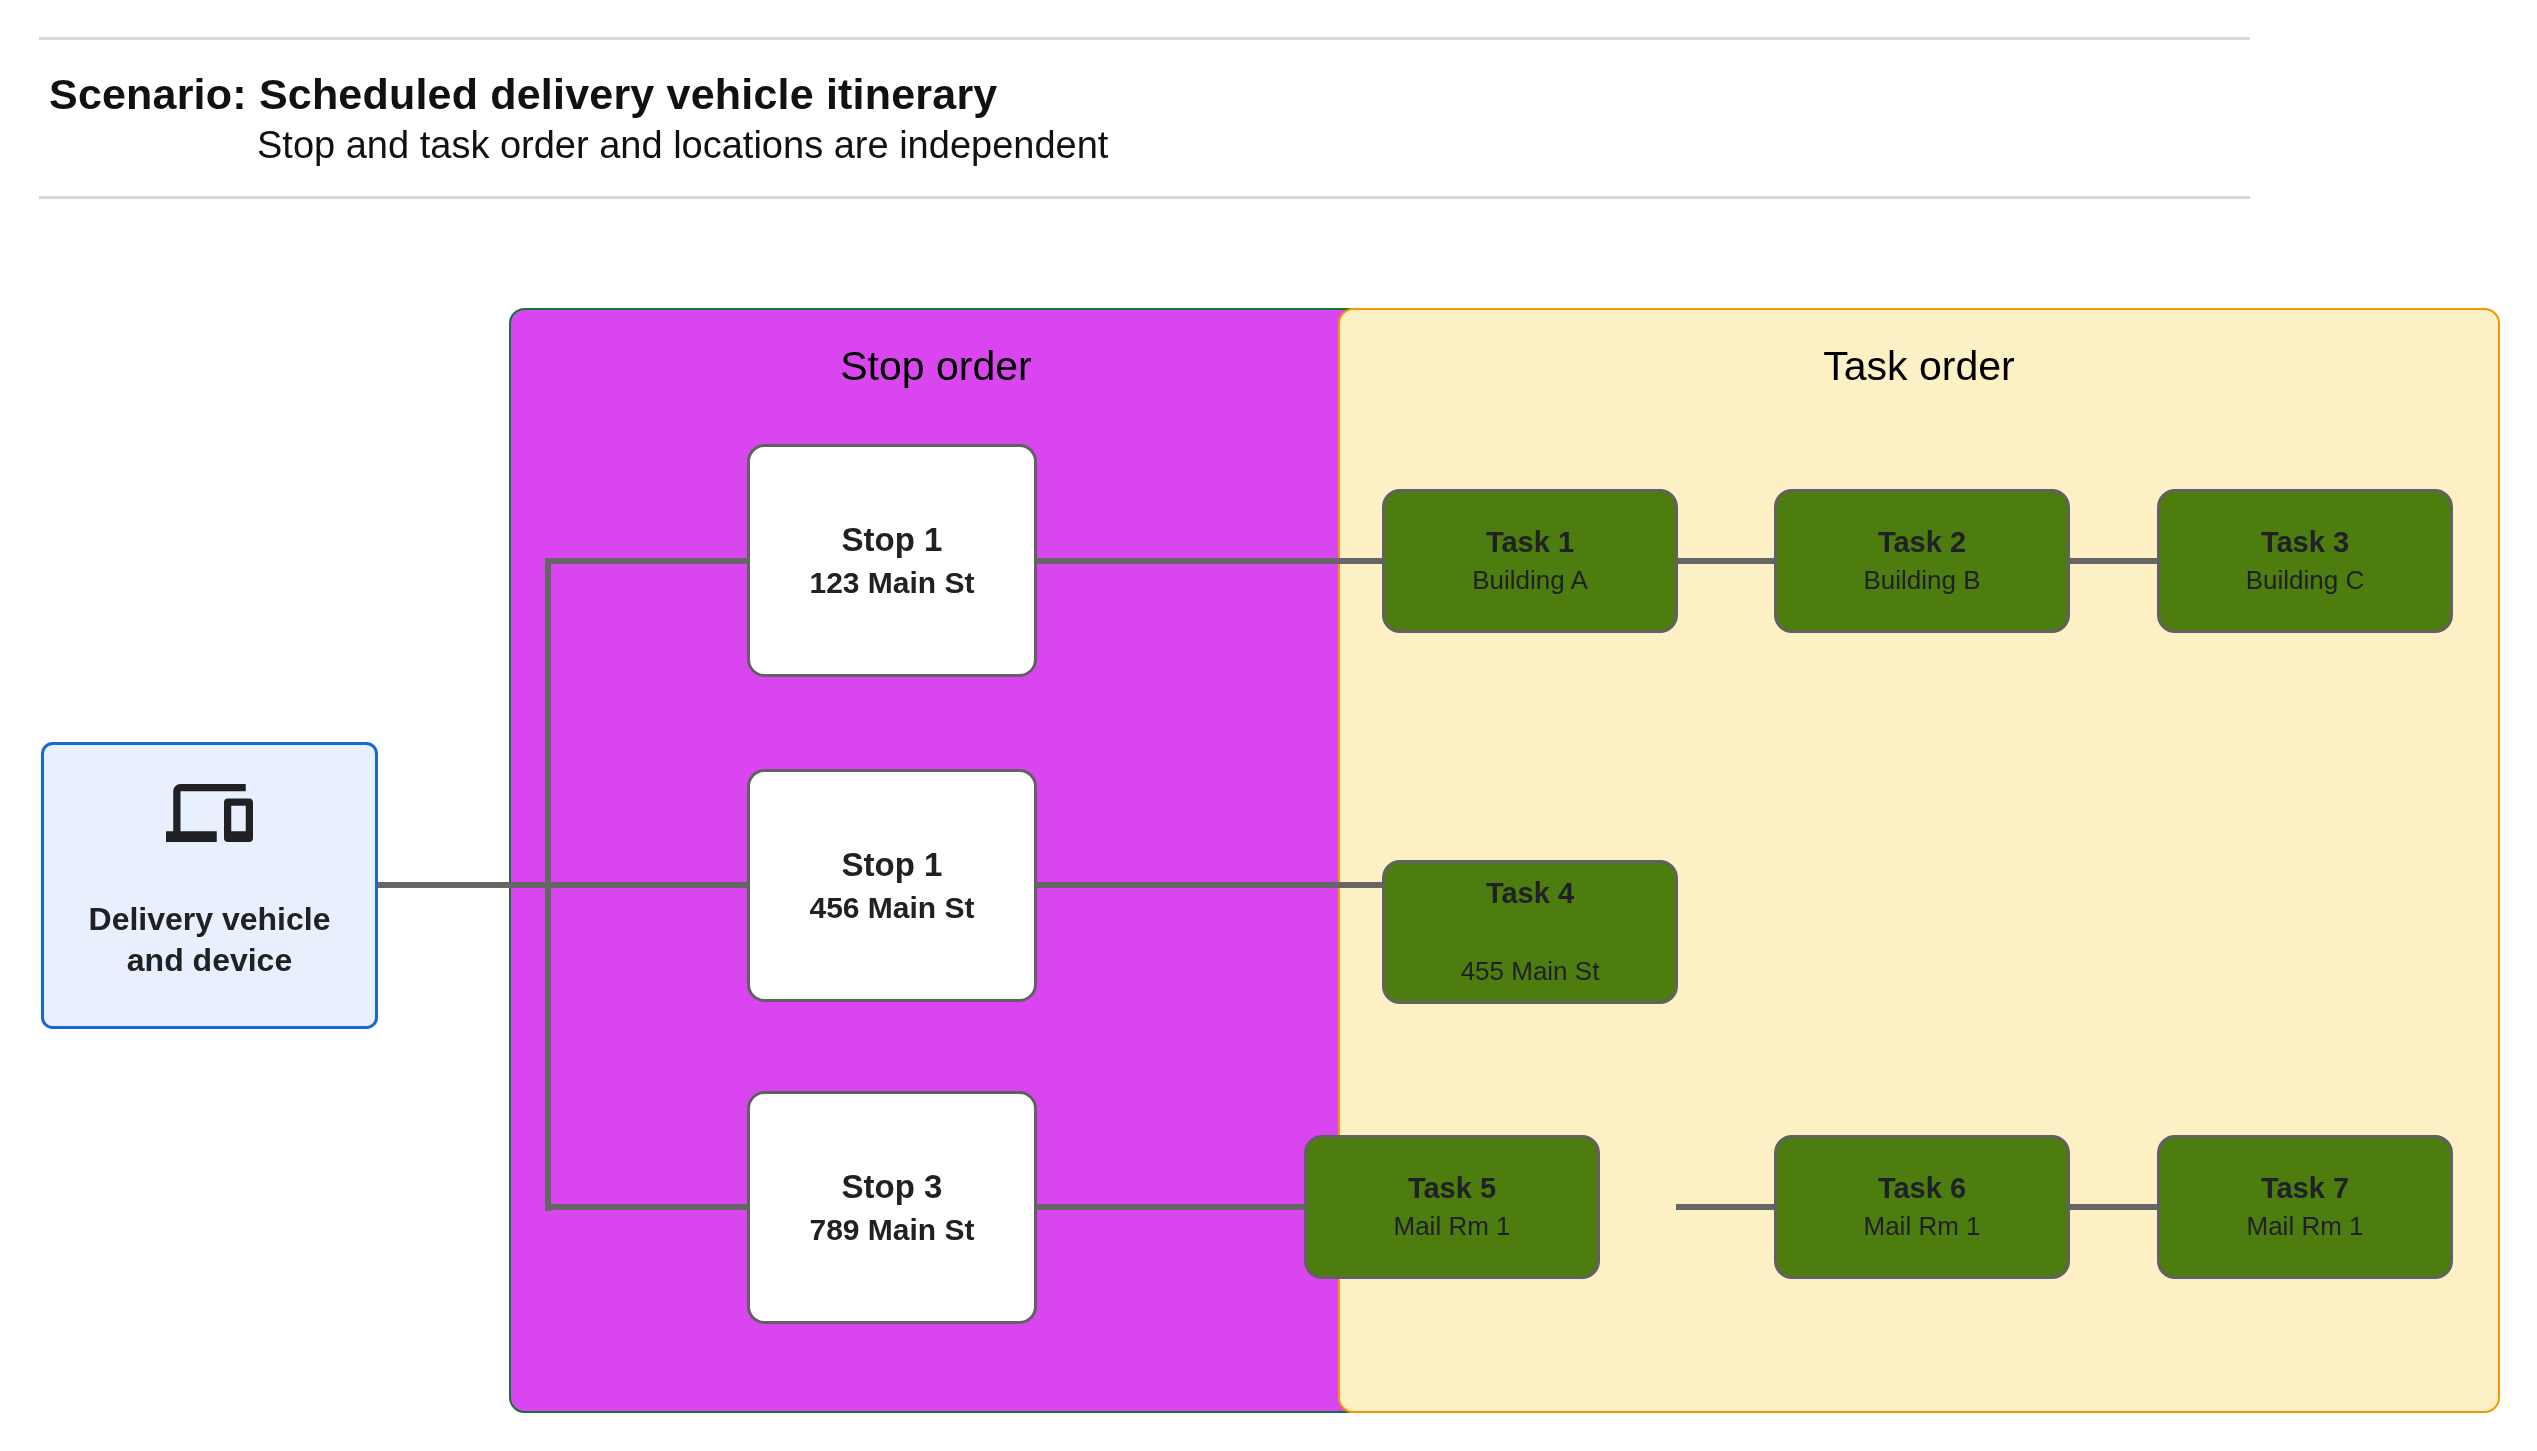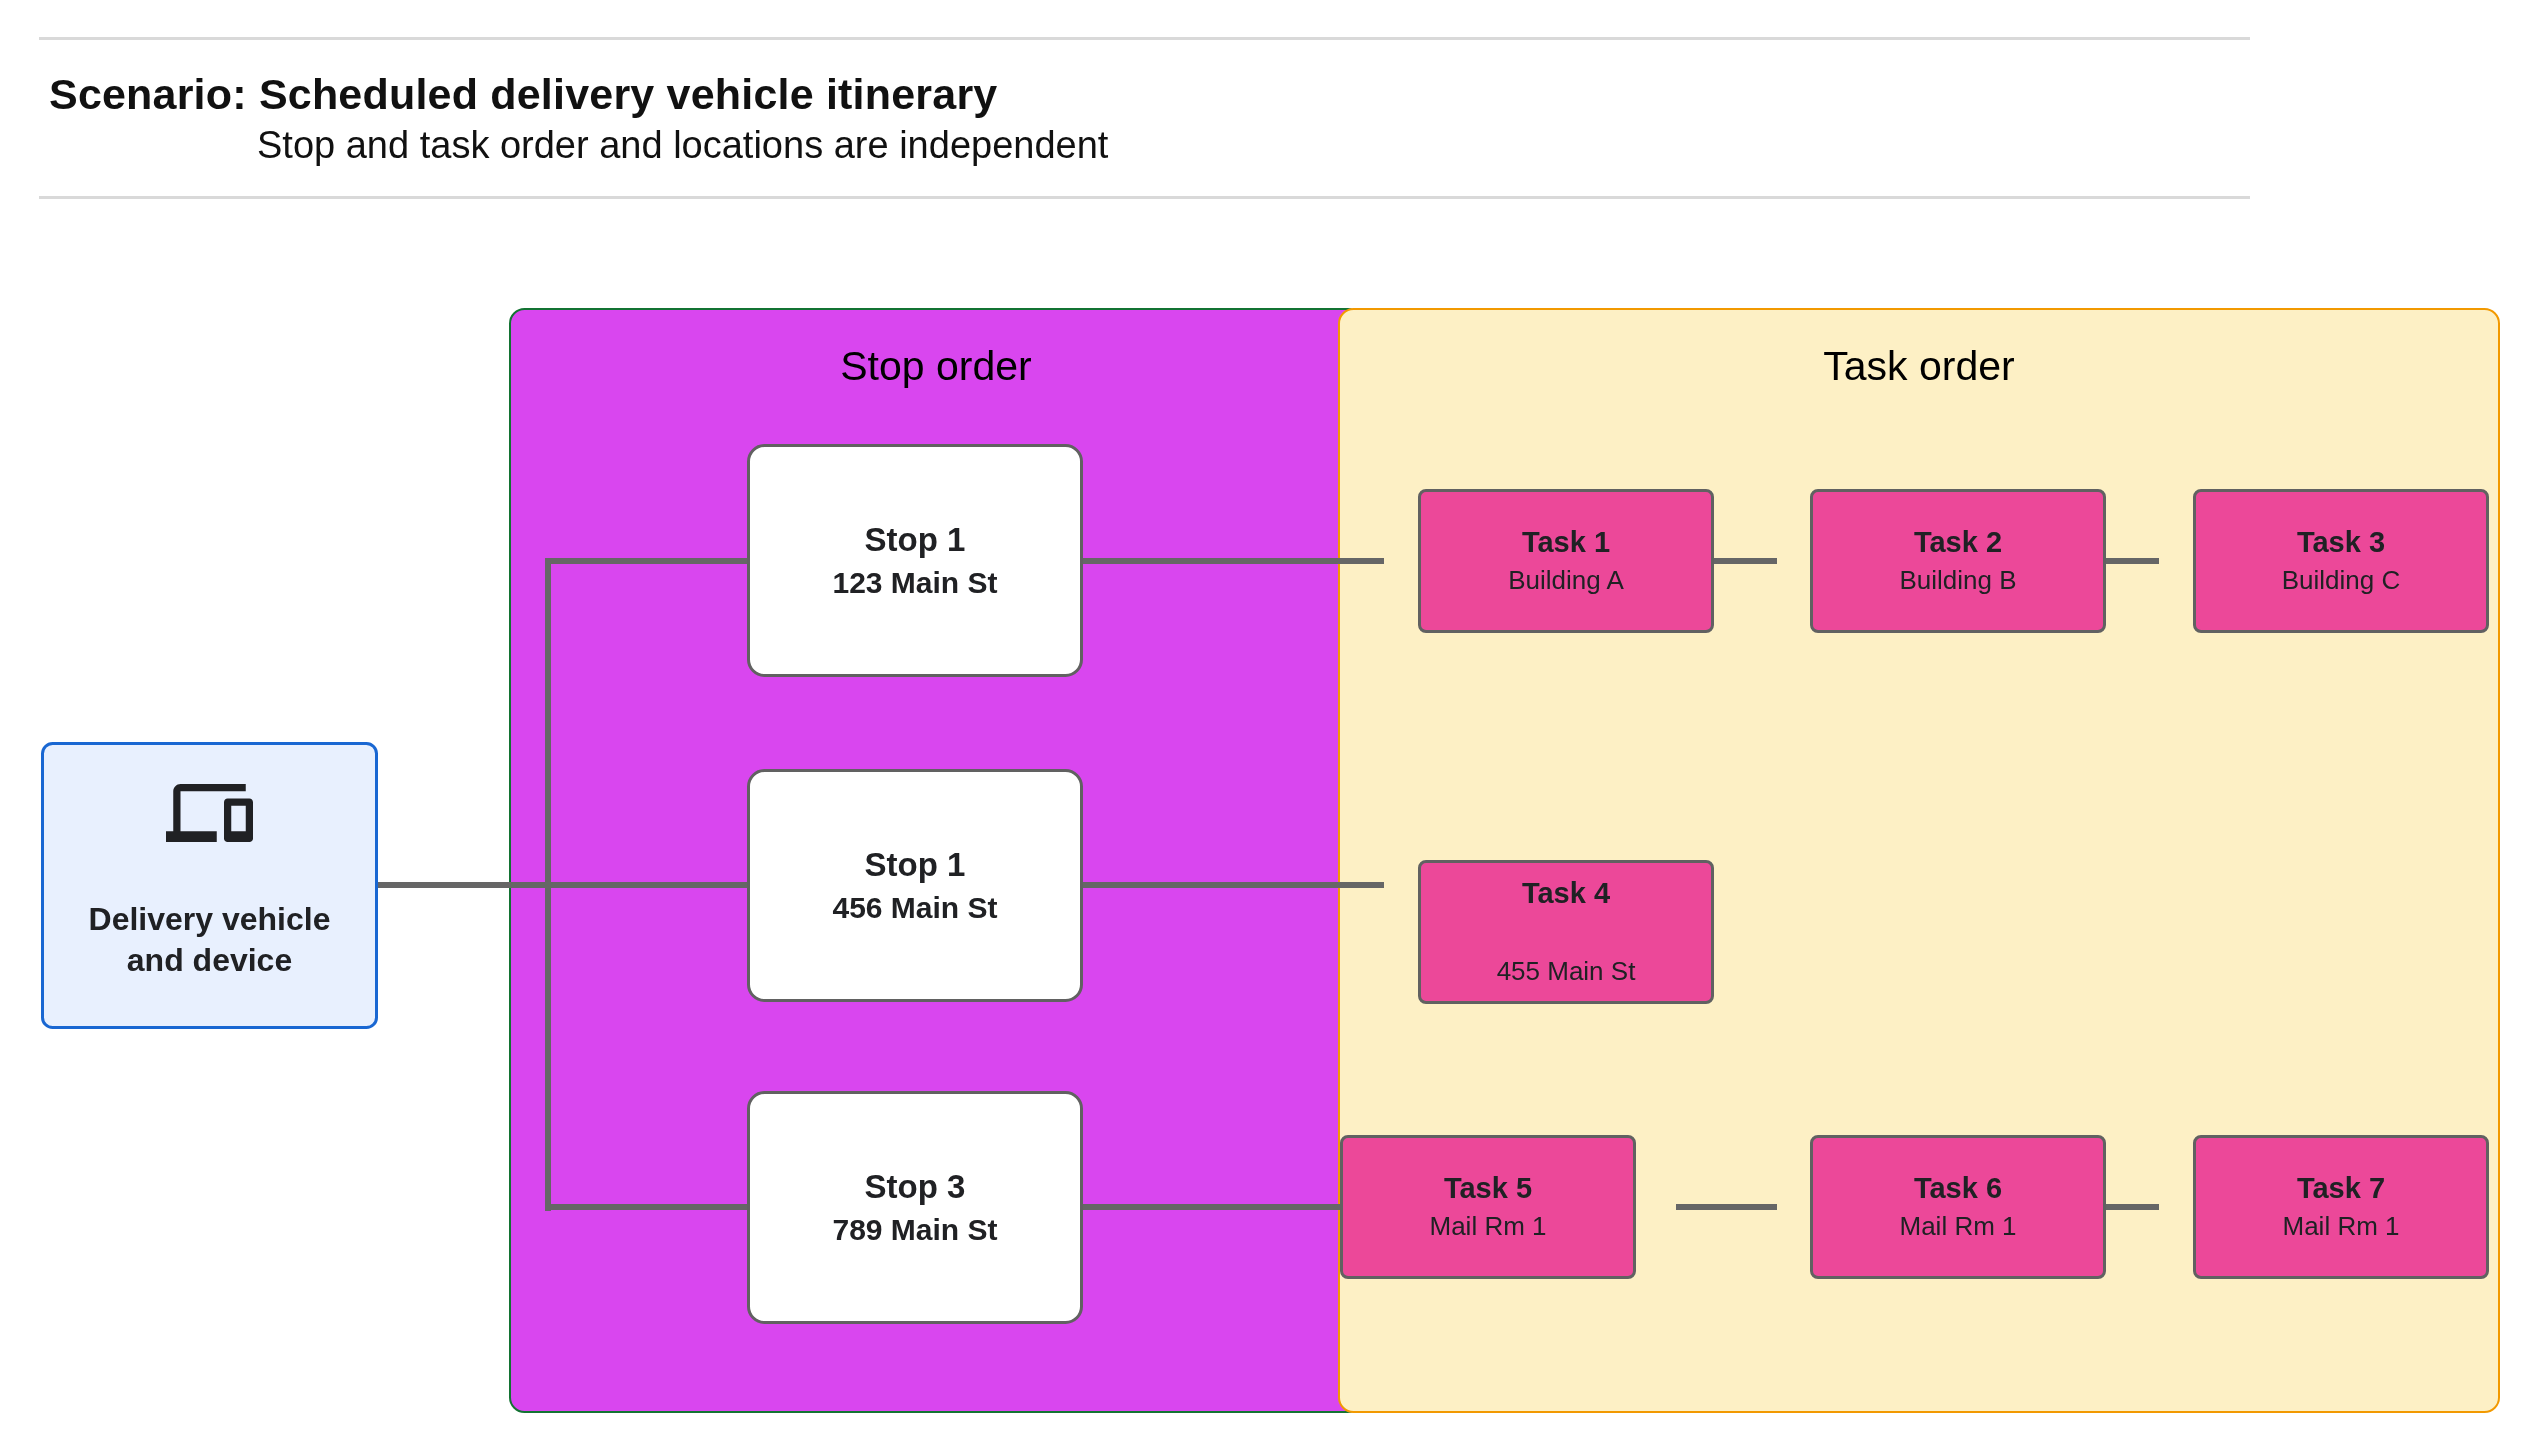--- a/index.html
+++ b/index.html
@@ -120,45 +120,44 @@
     margin-top: 54px;
     font-size: 32px;
     font-weight: 700;
     line-height: 1.28;
     color: #202124;
     padding: 0 27px;
   }
 
   .node-stop {
     left: 747px;
-    width: 336px;
+    width: 290px;
     height: 233px;
     background: #ffffff;
     border: 3.9px solid #616161;
     border-radius: 17.5px;
   }
   .node-stop .node-title {
     font-size: 33px;
     font-weight: 700;
     color: #202124;
   }
   .node-stop .node-sub {
     margin-top: 7.8px;
     font-size: 30px;
     font-weight: 700;
     color: #202124;
   }
 
   .node-task {
     width: 296px;
     height: 144px;
-    background: #ec4899;
+    background: #4d7c0f;
     border: 3.9px solid #616161;
-    border-radius: 8px;
-    margin-left: 36px;
+    border-radius: 18px;
   }
   .node-task .node-title {
     font-size: 29px;
     font-weight: 700;
     color: #202124;
   }
   .node-task .node-sub {
     margin-top: 5.8px;
     font-size: 26px;
     font-weight: 400;

